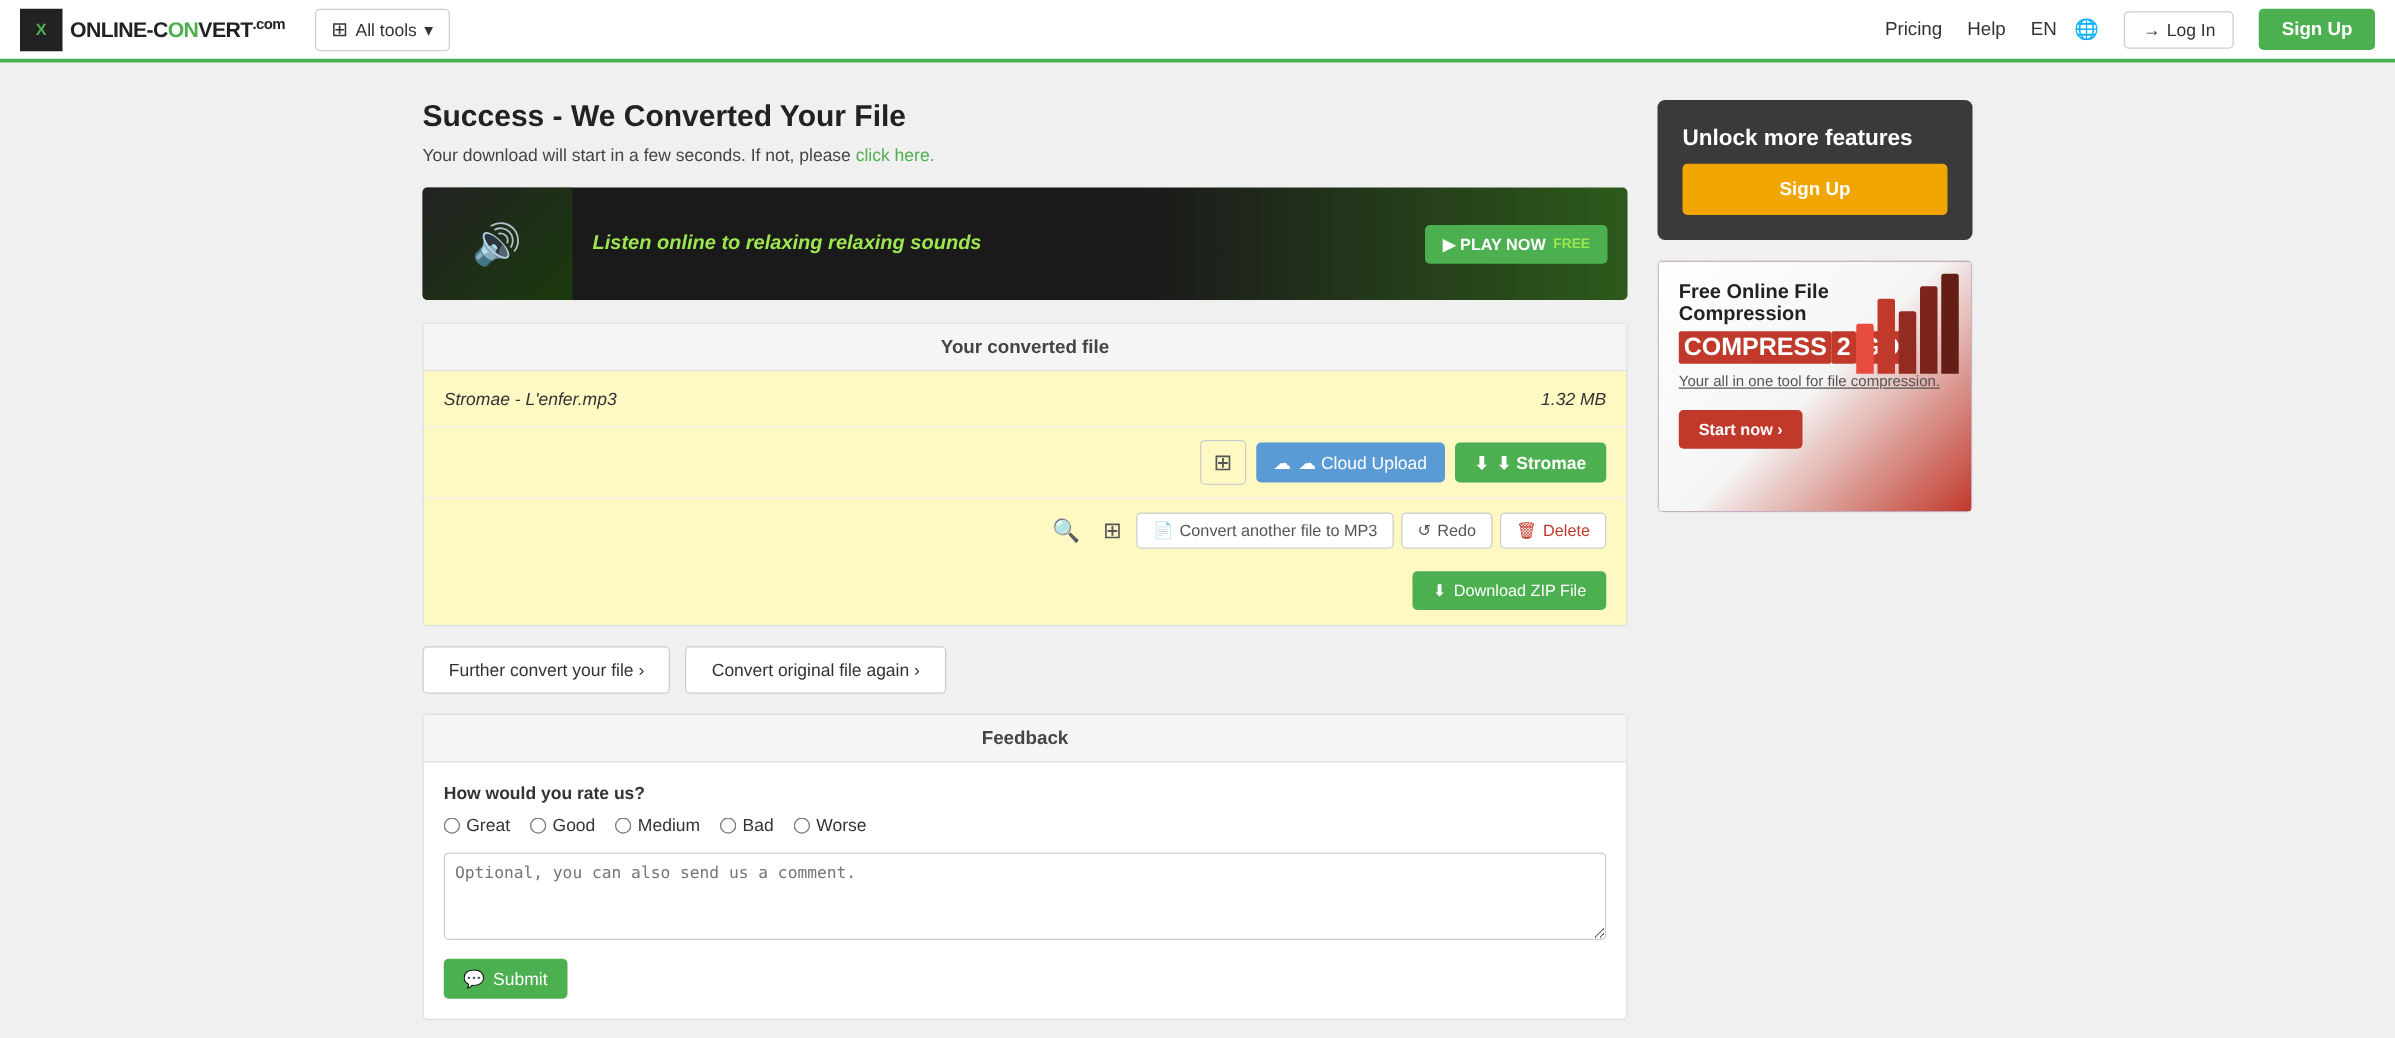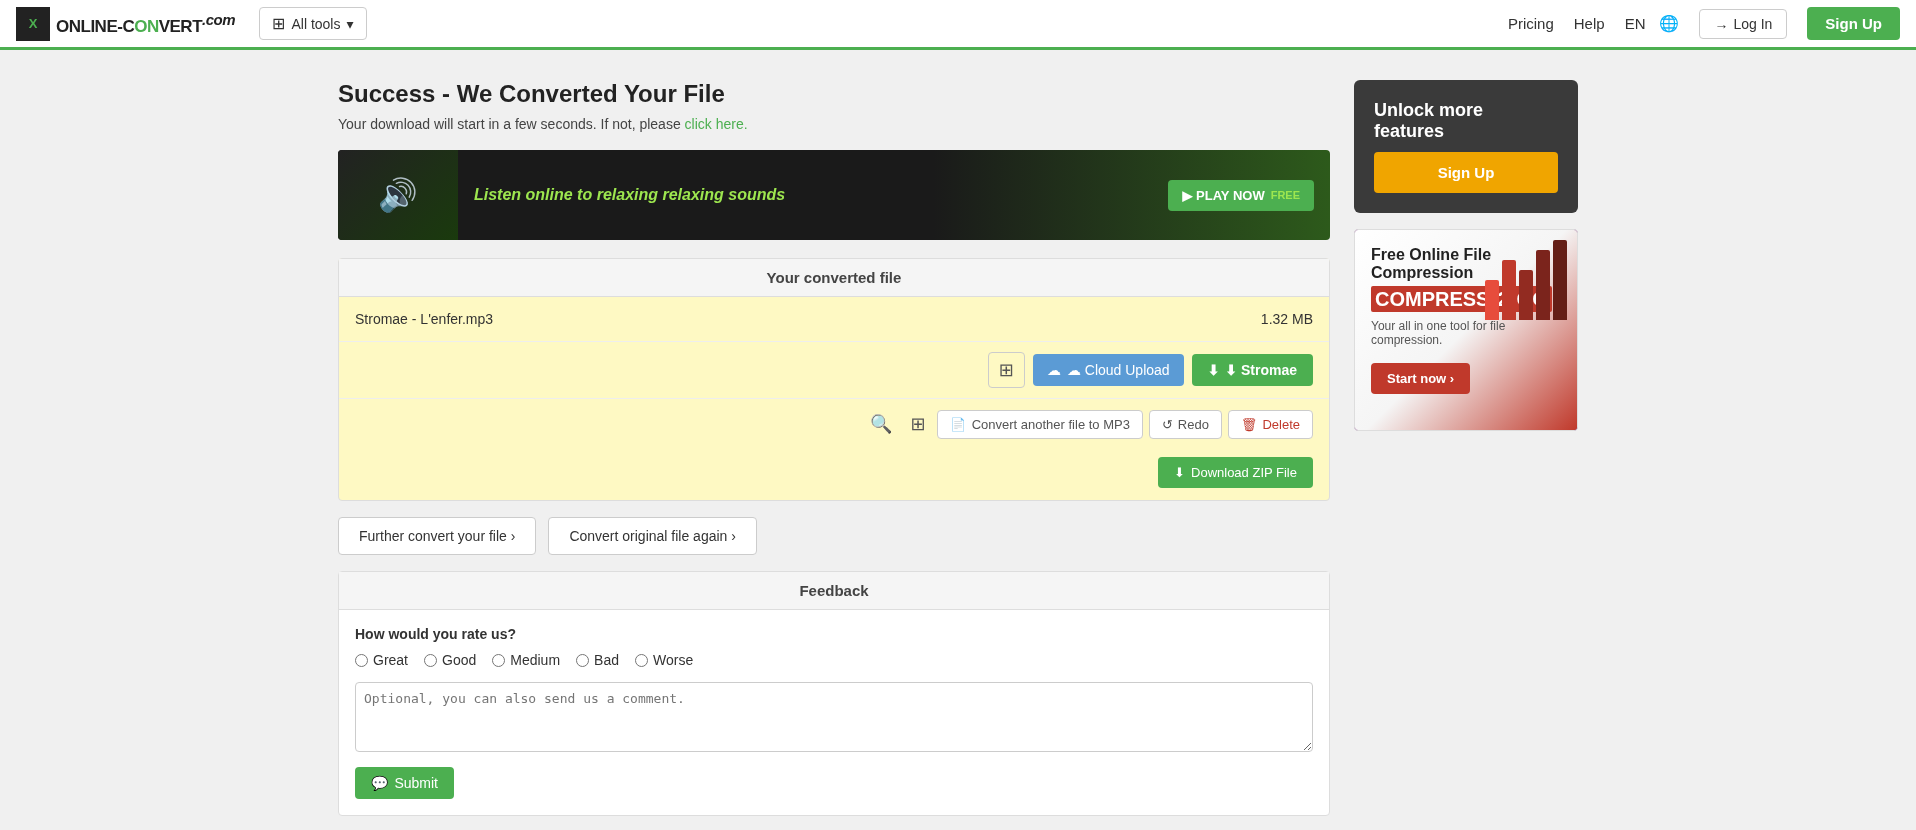--- a/index.html
+++ b/index.html
@@ -60,21 +60,21 @@
     
     .main-content {
       max-width: 1280px;
       margin: 0 auto;
       padding: 30px 20px 40px;
       display: flex;
       gap: 24px;
       align-items: flex-start;
     }
     .left-col { flex: 1; min-width: 0; }
-    .right-col { width: 224px; flex-shrink: 0; }
+    .right-col { width: 252px; flex-shrink: 0; }
 
     .page-title {
       font-size: 24px; font-weight: bold; color: #222; margin-bottom: 8px;
     }
     .page-subtitle { font-size: 14px; color: #444; margin-bottom: 18px; }
     .page-subtitle a { color: #4caf50; text-decoration: none; }
 
     
     .ad-banner {
       width: 100%; height: 90px;
@@ -115,20 +115,21 @@
     .converted-header {
       background: #f5f5f5;
       border-bottom: 1px solid #ddd;
       padding: 10px 16px;
       font-weight: bold; font-size: 15px; text-align: center; color: #444;
     }
     .file-row {
       display: flex; align-items: center; justify-content: space-between;
       padding: 14px 16px;
       border-bottom: 1px solid #eee;
+      font-style: italic;
     }
     .file-name { font-size: 14px; color: #333; }
     .file-size { font-size: 14px; color: #333; }
     .action-row {
       padding: 10px 16px;
       display: flex; align-items: center; gap: 8px;
       border-bottom: 1px solid #eee;
       flex-wrap: wrap;
       justify-content: flex-end;
     }
@@ -233,40 +234,40 @@
       background: #701a75; border-radius: 4px; border: 1px solid #ddd;
       overflow: hidden;
     }
     .ad-right-inner {
       background: linear-gradient(135deg, #fff 0%, #f5f5f5 50%, #c0392b 100%);
       padding: 16px; min-height: 200px; position: relative;
     }
     .ad-right-title { font-size: 16px; font-weight: bold; color: #222; margin-bottom: 6px; }
     .ad-right-logo { font-size: 20px; font-weight: bold; color: #c0392b; margin-bottom: 8px; }
     .ad-right-logo span { background: #c0392b; color: #fff; padding: 2px 4px; border-radius: 2px; }
-    .ad-right-desc { font-size: 12px; color: #555; margin-bottom: 16px; }
+    .ad-right-desc { font-size: 12px; color: #555; margin-bottom: 16px; text-decoration: underline; }
     .ad-start-btn {
       background: #c0392b; color: #fff; border: none; border-radius: 4px;
       padding: 8px 16px; cursor: pointer; font-size: 13px; font-weight: bold;
       display: flex; align-items: center; gap: 6px;
     }
     .bars-visual {
       position: absolute; right: 10px; top: 10px;
       display: flex; gap: 3px; align-items: flex-end; height: 80px;
     }
     .bar { width: 14px; border-radius: 2px 2px 0 0; }
   </style>
 </head>
 <body>
 
 <header class="header">
   <div class="logo-area">
     <div class="logo-box">X</div>
     <span class="logo-text">
-      ONLINE-C<span>ON</span>VERT<sup style="font-size:15px;font-style:italic;">.com</sup>
+      ONLINE-C<span>ON</span>VERT<sup style="font-size:12px;">.com</sup>
     </span>
   </div>
   <button class="all-tools-btn">
     <span class="grid-icon">⊞</span>
     <span>All tools</span>
     <span>▾</span>
   </button>
   <div class="header-right">
     <a class="header-link" href="#">Pricing</a>
     <a class="header-link" href="#">Help</a>

